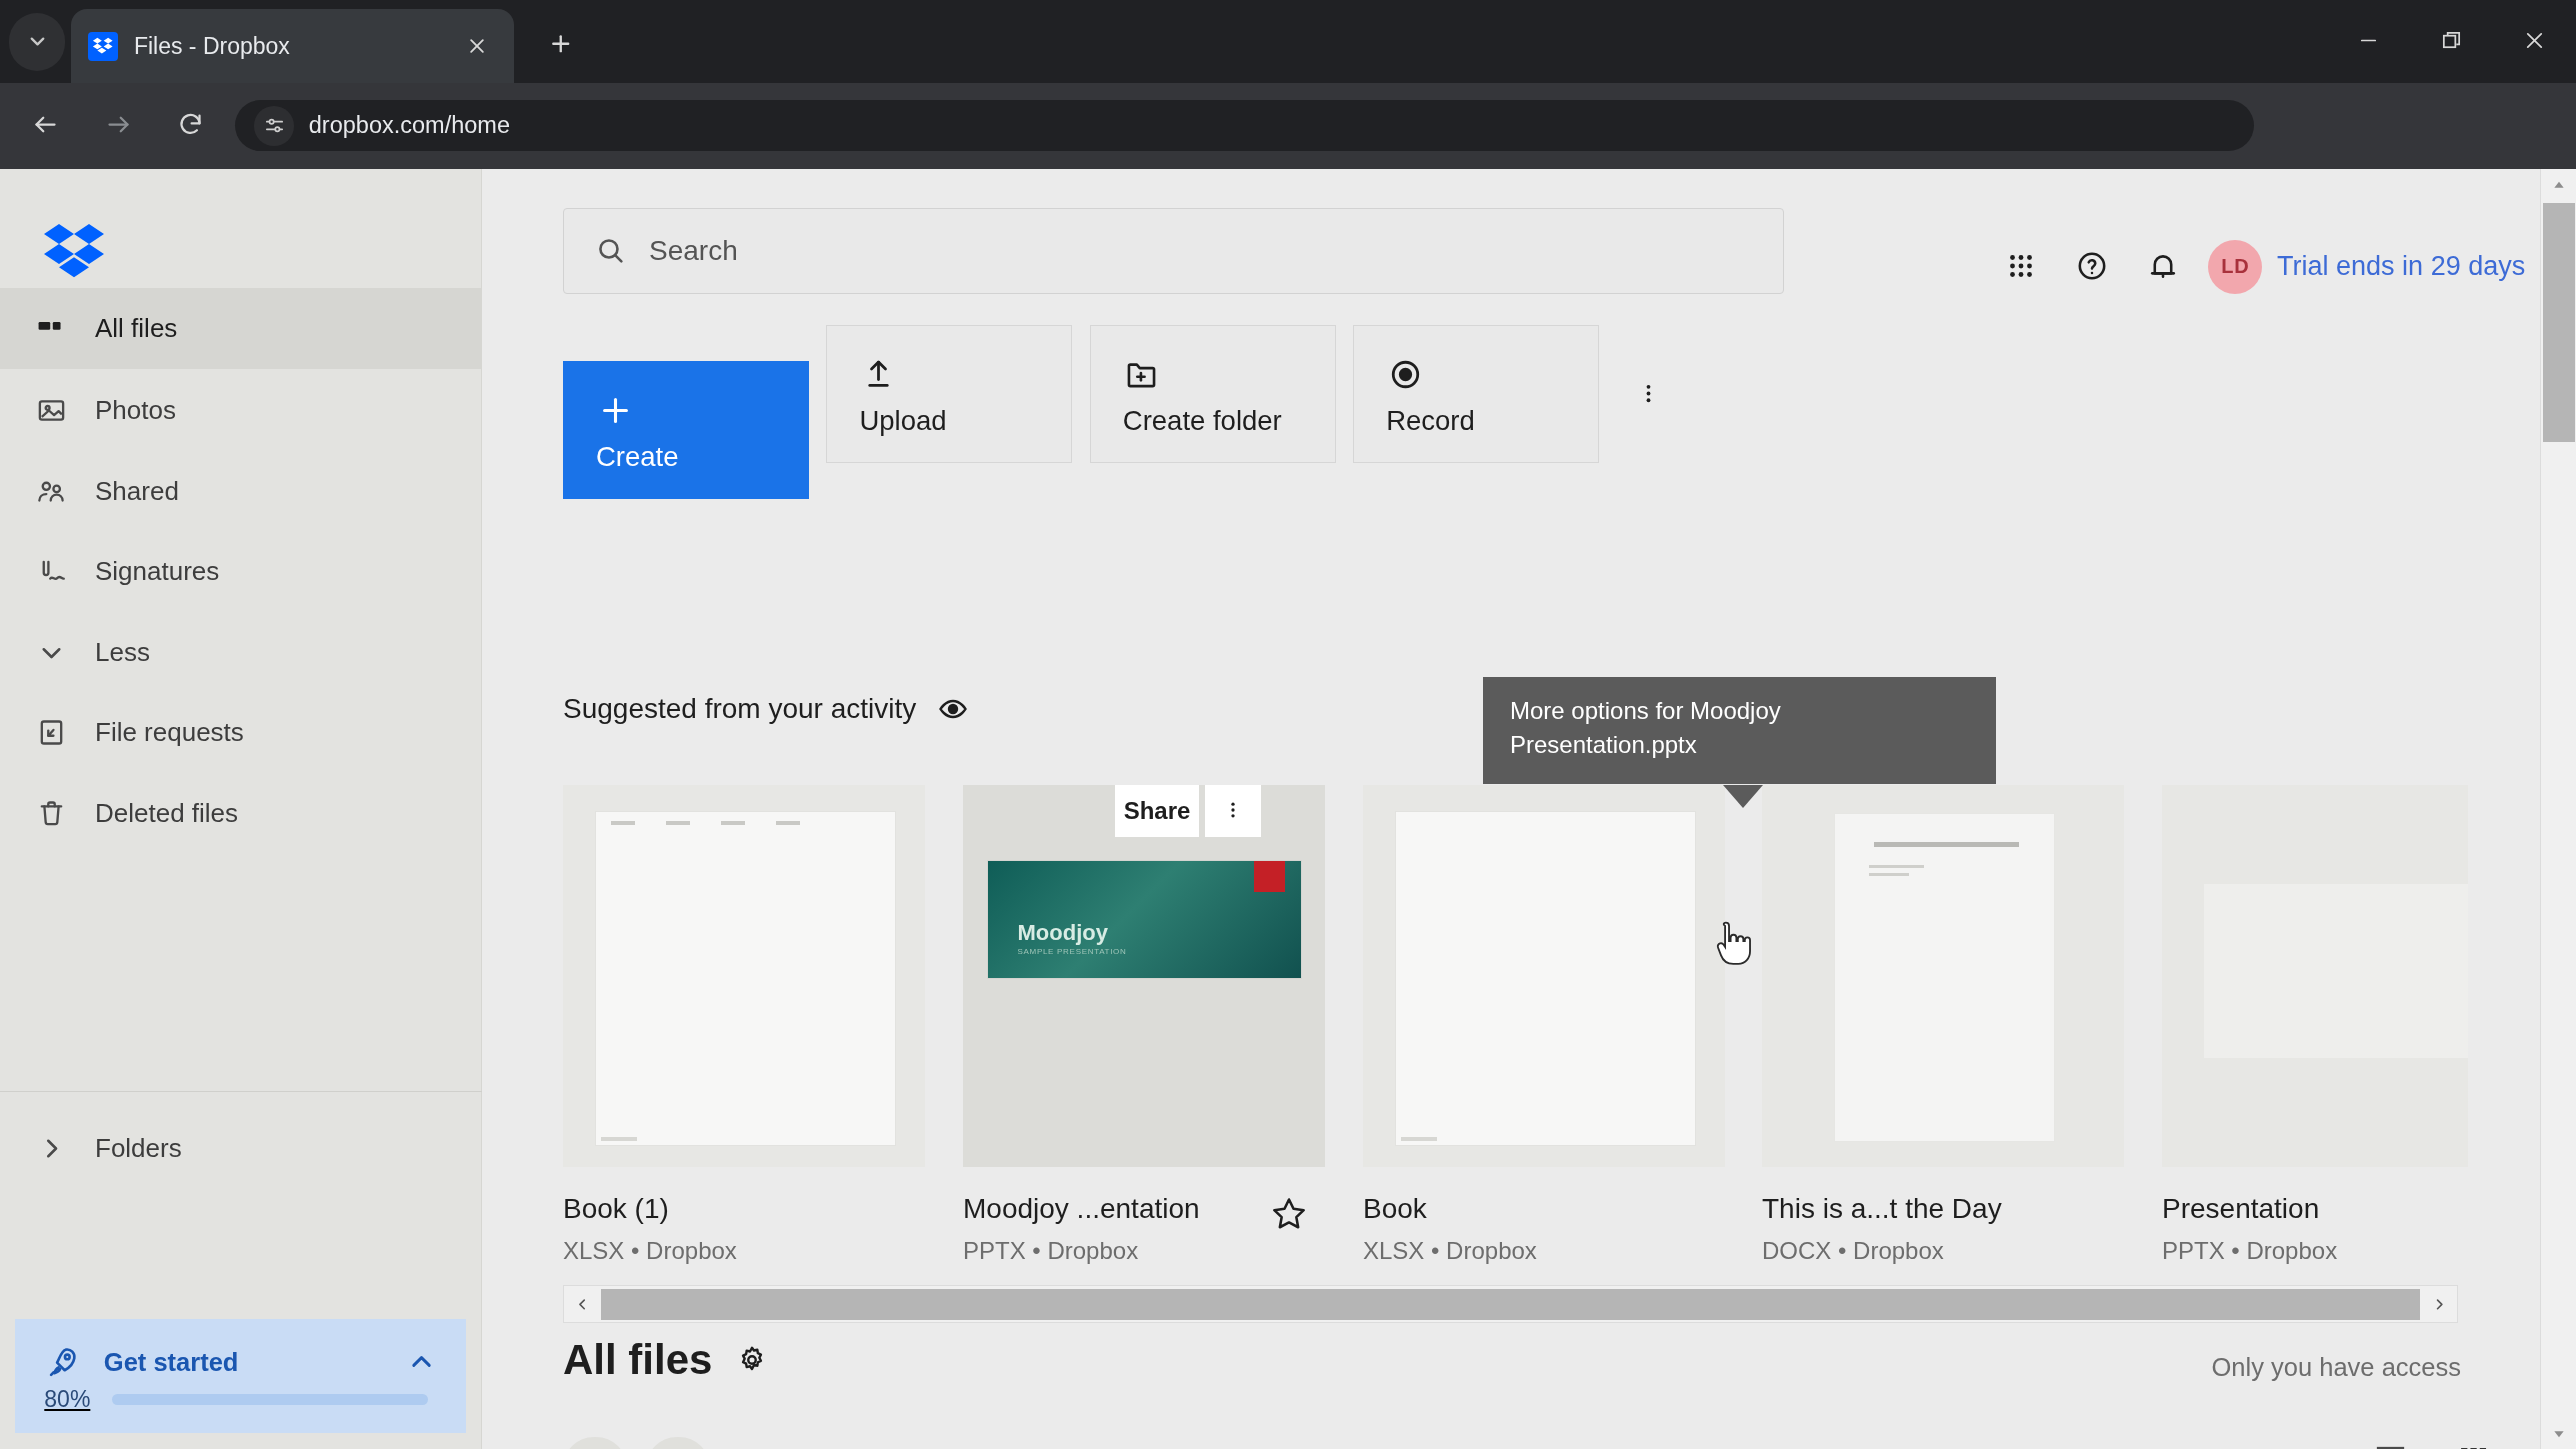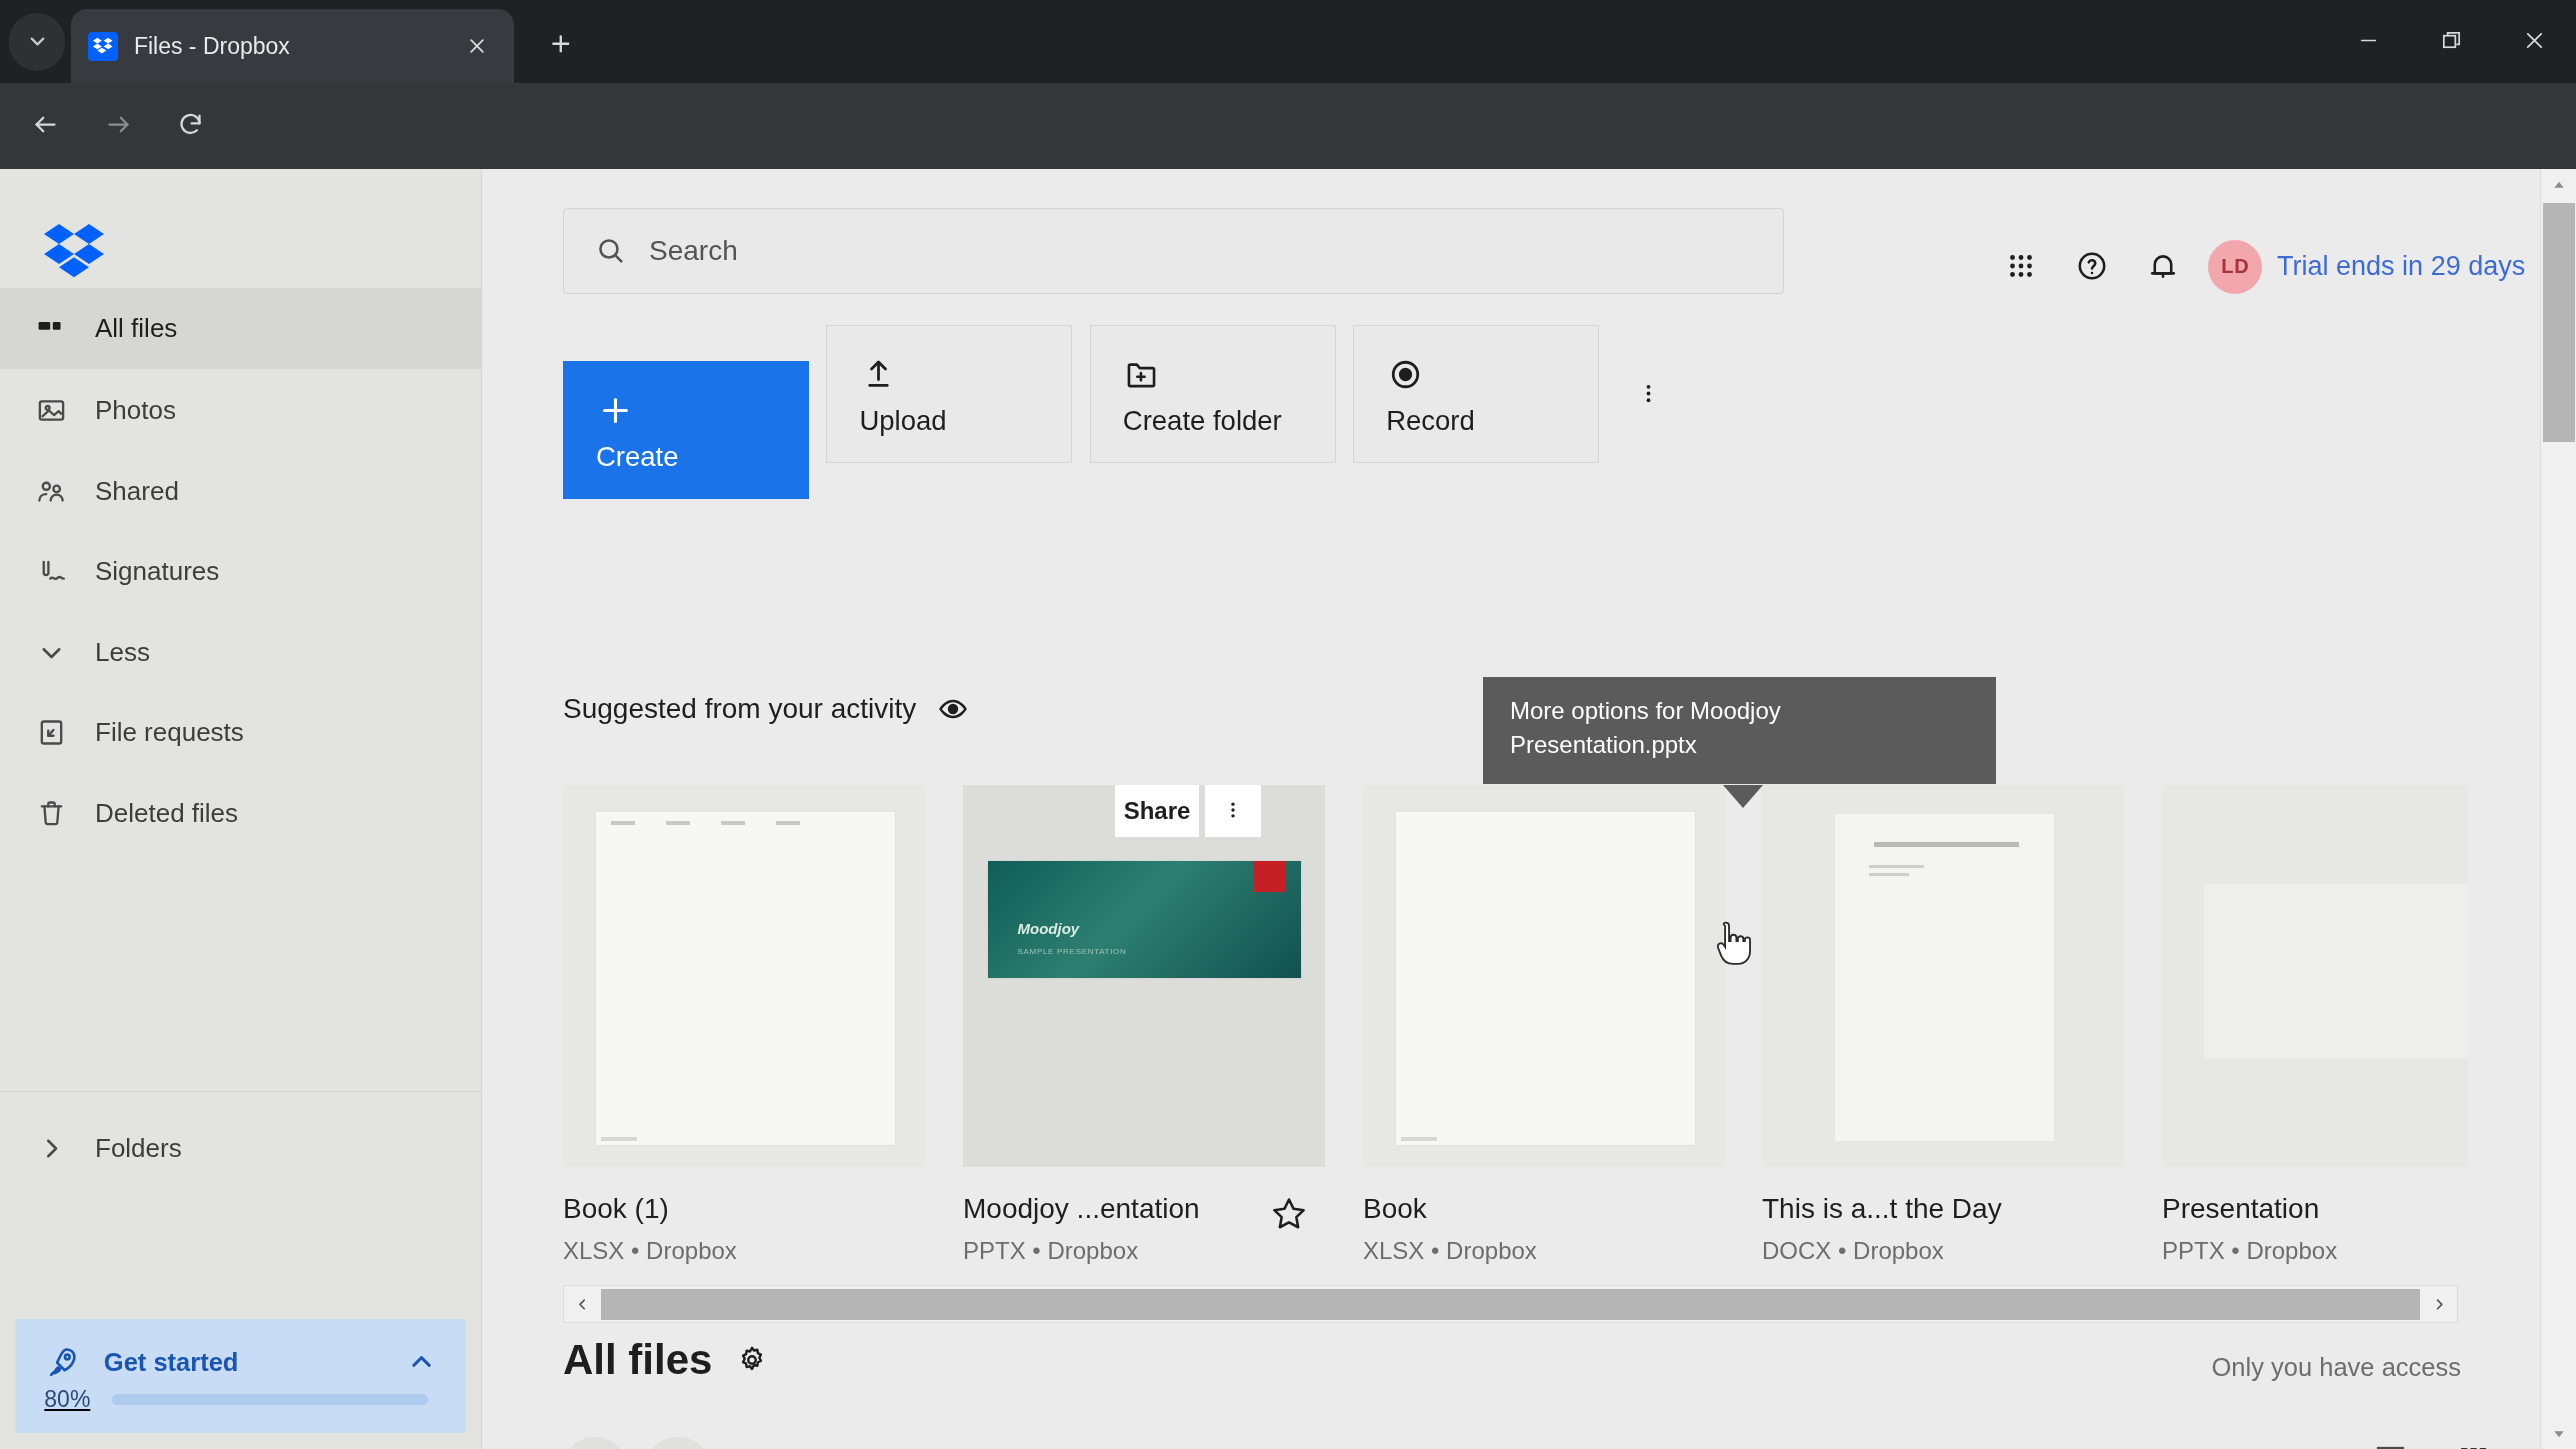--- a/index.html
+++ b/index.html
@@ -174,21 +174,21 @@
   .docPreview .l1 { position:absolute; left:34px; top:51px; width:55px; height:3.4px; background:#cfcfcb; }
   .docPreview .l2 { position:absolute; left:34px; top:59px; width:40px; height:3.4px; background:#cfcfcb; }
 
   .slidePreview { position:absolute; left:42px; top:99px; width:282px; height:174px;
     background:#eeeeec; }
 
   
   #moodjoyThumbInner { position:absolute; left:24px; top:75px; width:315px; height:119px;
     background:linear-gradient(135deg,#0f5d57 0%,#2e7f72 45%,#11514f 100%);
     border:0.7px solid #d4d4d0; }
-  #moodjoyTitle { position:absolute; left:29.5px; top:59px; font-size:15px; color:#d8ece4; font-weight:bold;font-style:italic; }
+  #moodjoyTitle { position:absolute; left:29.5px; top:59px; font-size:22px; color:#d8ece4; font-weight:bold; }
   #moodjoySub { position:absolute; left:29.5px; top:86px; font-size:8px; color:#9ec5b8; letter-spacing:0.7px; }
   #moodjoyRedBadge { position:absolute; right:16px; top:0px; width:31px; height:31px; background:#c42026; }
   #shareBtn { position:absolute; left:152px; top:0px; width:84px; height:52px;
     background:#ffffff; display:flex; align-items:center; justify-content:center; z-index:25; }
   #shareBtn .lbl { font-size:24px; font-weight:bold; color:#1e1e1e; }
   #kebabBtn { position:absolute; left:242px; top:0px; width:56px; height:52px;
     background:#ffffff; display:flex; align-items:center; justify-content:center; z-index:25; }
   #kebabBtn svg { width:20px; height:20px; }
   #starToggle { position:absolute; right:14.8px; top:408px; width:42px; height:42px;
     display:flex; align-items:center; justify-content:center; z-index:20; }
@@ -314,20 +314,31 @@
     </div>
     <div class="navbtn" id="reloadbtn">
       <span>
         <svg viewBox="0 0 24 24" fill="none" stroke="#d8d8d8" stroke-width="2" stroke-linecap="round" stroke-linejoin="round">
             <path d="M20 11a8 8 0 1 0-2.3 6.1"></path>
             <polyline points="20 4 20 11 13 11"></polyline>
           </svg>
       </span>
     </div>
 
+    <div id="omnibox">
+      <span class="siteicon">
+        <svg viewBox="0 0 24 24" fill="none" stroke="#cfcfcf" stroke-width="1.8" stroke-linecap="round">
+            <line x1="4" y1="8" x2="20" y2="8"></line>
+            <line x1="4" y1="16" x2="20" y2="16"></line>
+            <circle cx="9" cy="8" r="2.2" fill="#35363a"></circle>
+            <circle cx="15" cy="16" r="2.2" fill="#35363a"></circle>
+          </svg>
+      </span>
+      <span class="url">dropbox.com/home</span>
+    </div>
 
     <div id="starbtn">
       <span>
         <svg viewBox="0 0 24 24" fill="none" stroke="#d8d8d8" stroke-width="1.8" stroke-linejoin="round">
             <polygon points="12 3 15 9.2 21.8 10.1 16.9 14.8 18.1 21.5 12 18.3 5.9 21.5 7.1 14.8 2.2 10.1 9 9.2"></polygon>
           </svg>
       </span>
     </div>
     <div id="sidepanelbtn">
       <span>

